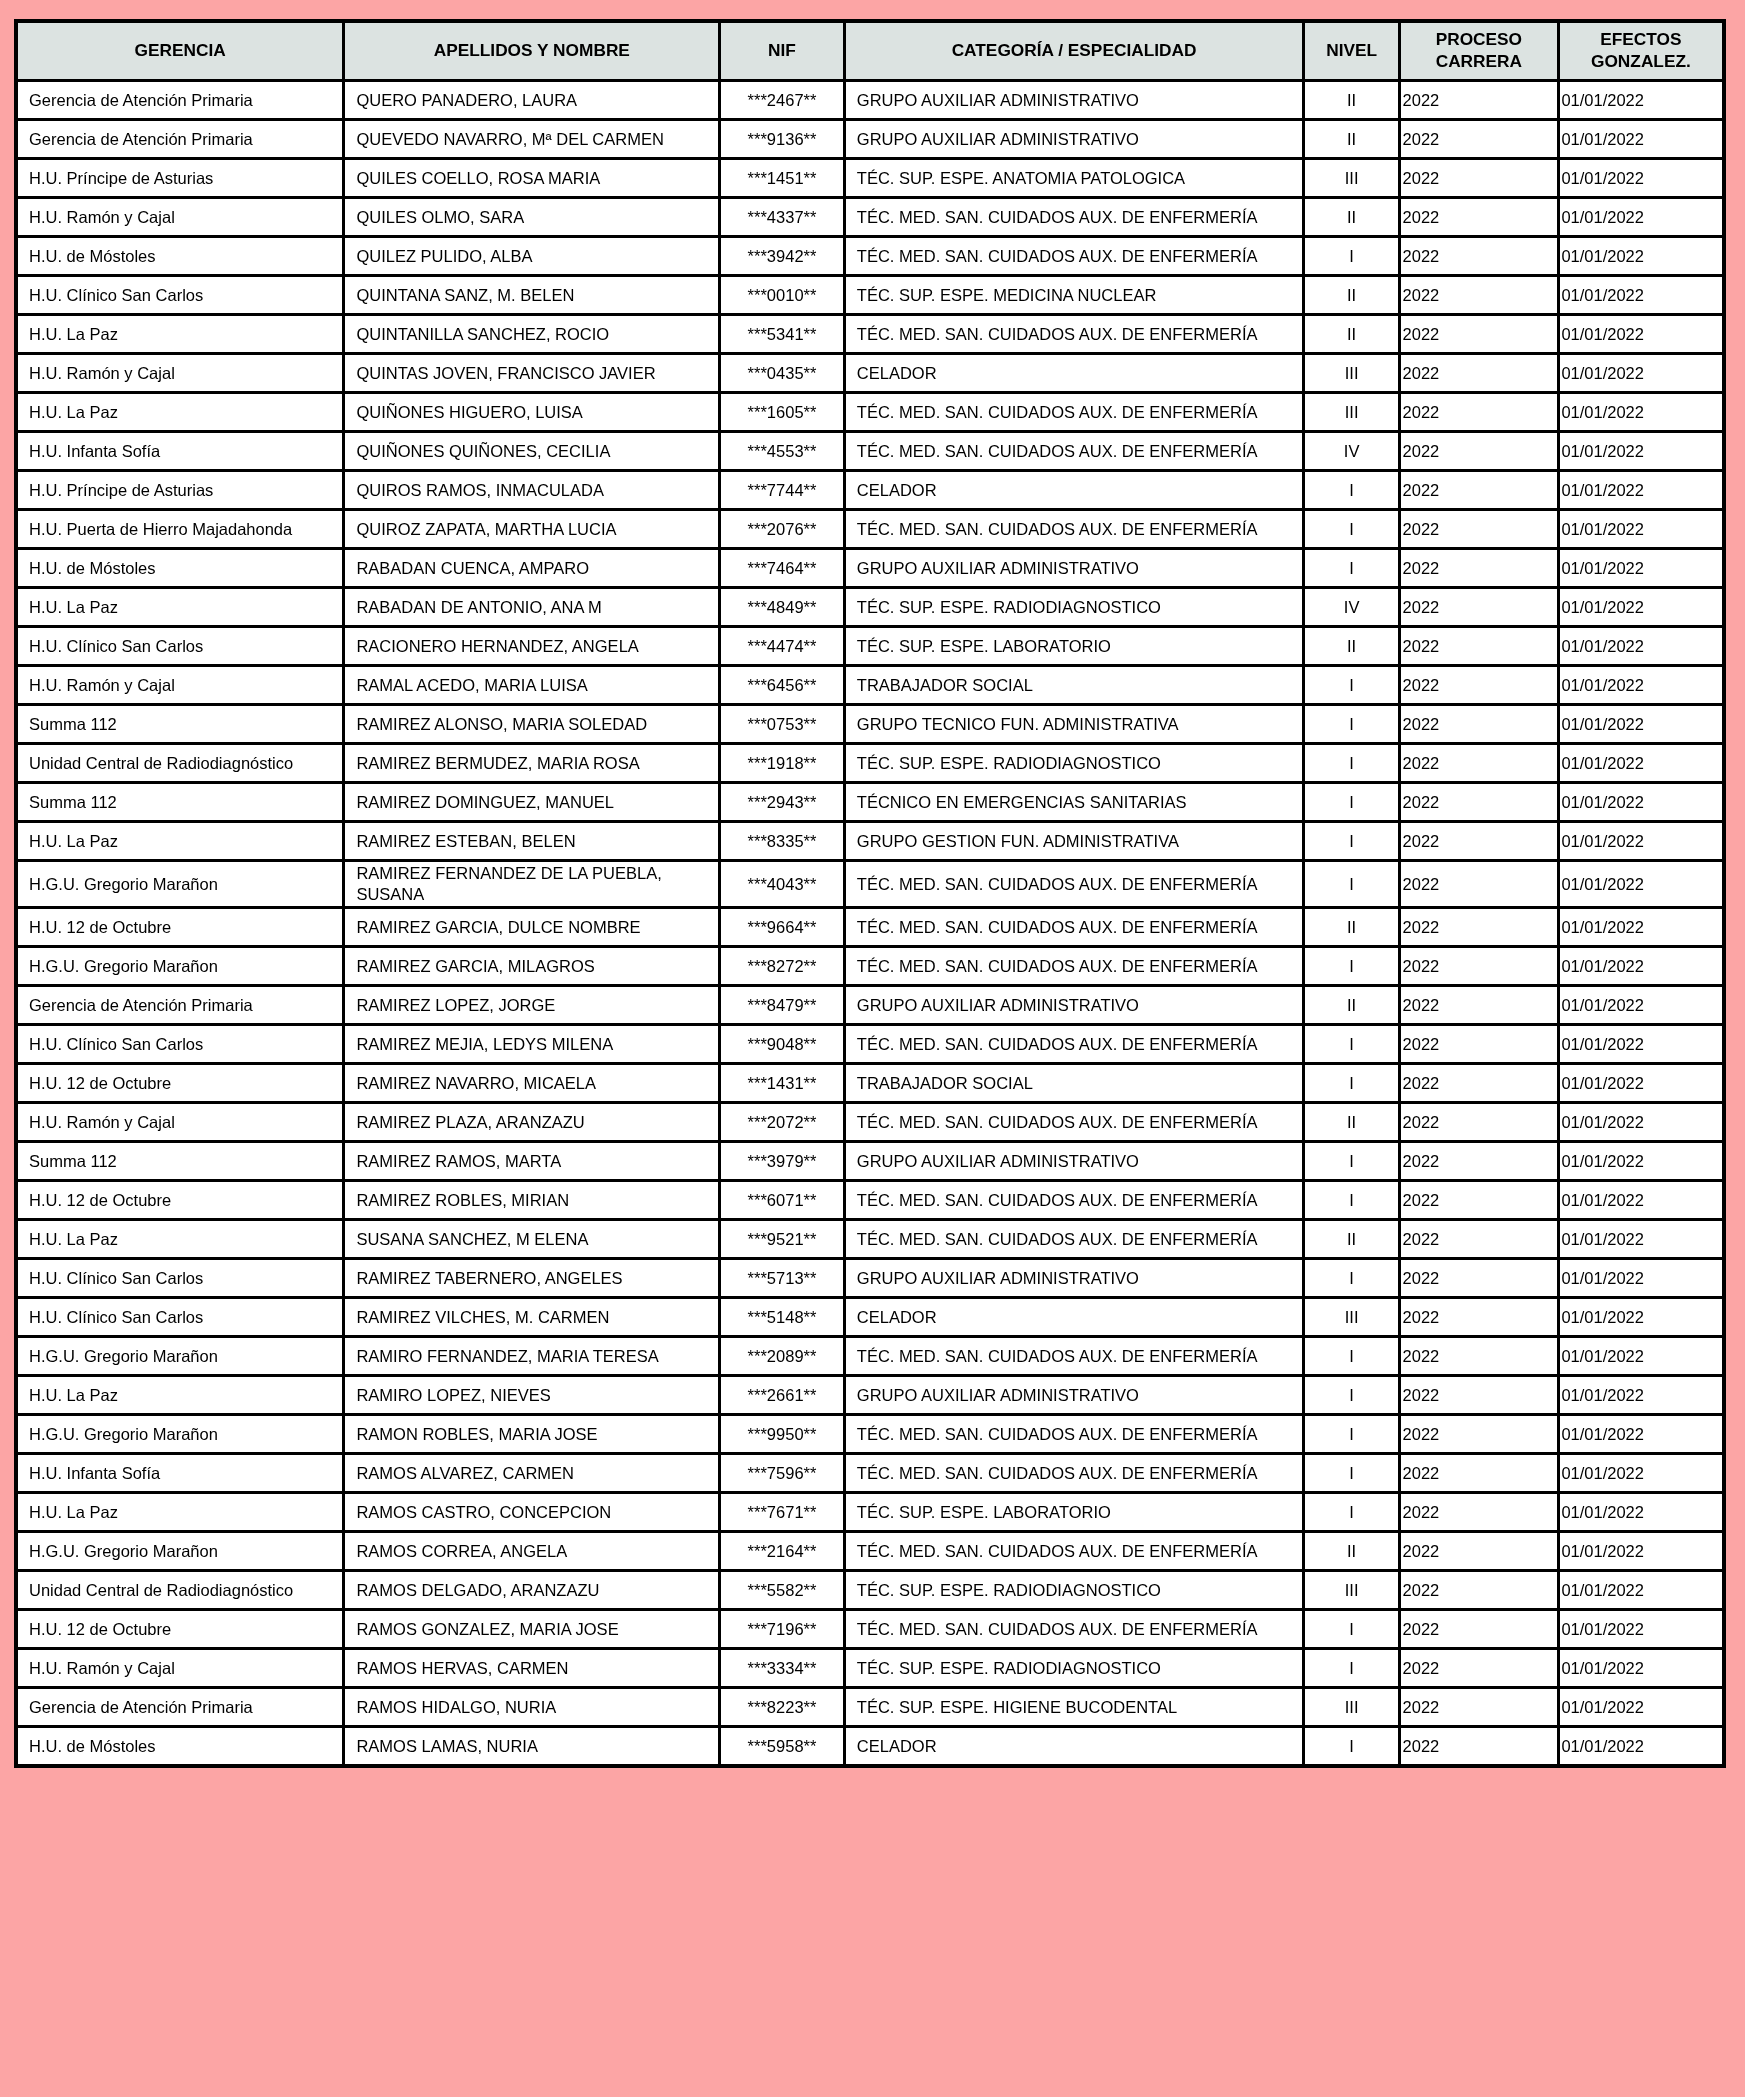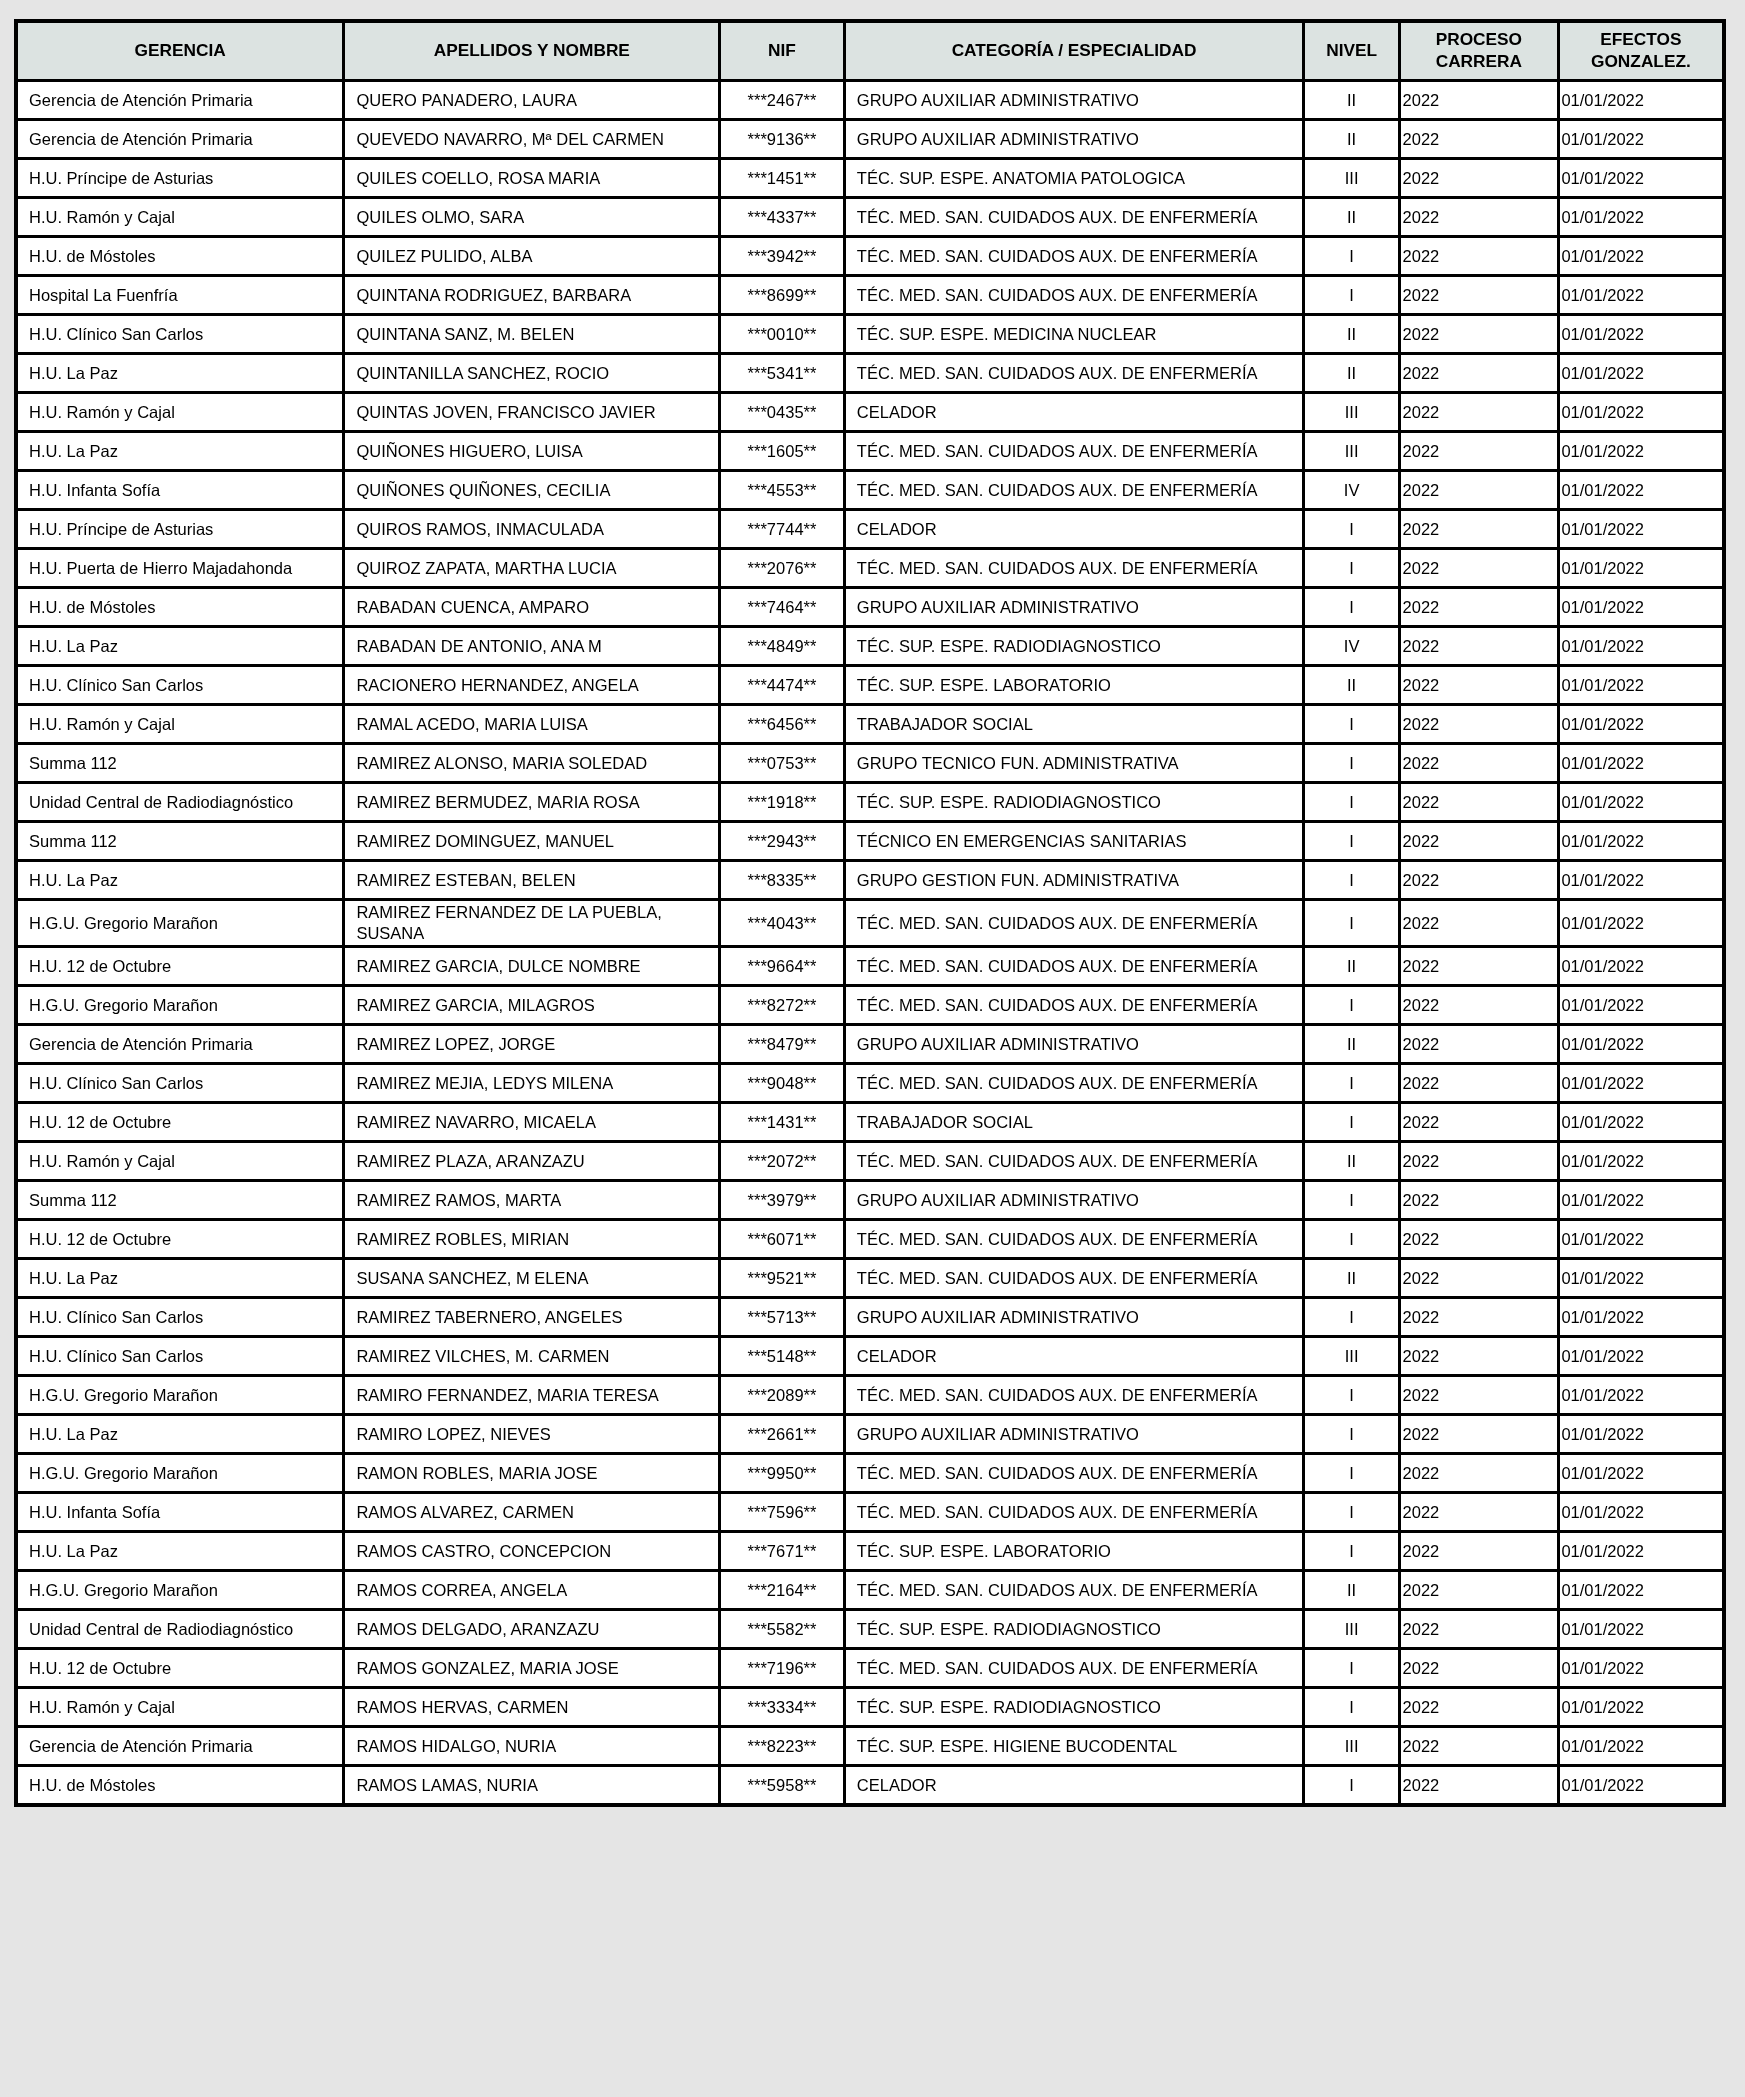--- a/index.html
+++ b/index.html
@@ -6,21 +6,21 @@
   html, body {
     width: 1745px;
     background: #ffffff;
     font-family: "Liberation Sans", sans-serif;
     color: #000000;
   }
   .page {
     position: relative;
     width: 1745px;
     height: 2097px;
-    background: #e5e5e5;
+    background: #fca5a5;
     overflow: hidden;
   }
   table.roster {
     position: absolute;
     left: 14px;
     top: 19px;
     width: 1712px;
     border-collapse: collapse;
     table-layout: fixed;
     border: 4.7px solid #000;
@@ -128,29 +128,20 @@
         <tr>
           <td class="cell-gerencia">H.U. de Móstoles</td>
           <td class="cell-nombre">QUILEZ PULIDO, ALBA</td>
           <td class="cell-nif">***3942**</td>
           <td class="cell-categoria">TÉC. MED. SAN. CUIDADOS AUX. DE ENFERMERÍA</td>
           <td class="cell-nivel">I</td>
           <td class="cell-proceso">2022</td>
           <td class="cell-efectos">01/01/2022</td>
         </tr>
         <tr>
-          <td class="cell-gerencia">Hospital La Fuenfría</td>
-          <td class="cell-nombre">QUINTANA RODRIGUEZ, BARBARA</td>
-          <td class="cell-nif">***8699**</td>
-          <td class="cell-categoria">TÉC. MED. SAN. CUIDADOS AUX. DE ENFERMERÍA</td>
-          <td class="cell-nivel">I</td>
-          <td class="cell-proceso">2022</td>
-          <td class="cell-efectos">01/01/2022</td>
-        </tr>
-        <tr>
           <td class="cell-gerencia">H.U. Clínico San Carlos</td>
           <td class="cell-nombre">QUINTANA SANZ, M. BELEN</td>
           <td class="cell-nif">***0010**</td>
           <td class="cell-categoria">TÉC. SUP. ESPE. MEDICINA NUCLEAR</td>
           <td class="cell-nivel">II</td>
           <td class="cell-proceso">2022</td>
           <td class="cell-efectos">01/01/2022</td>
         </tr>
         <tr>
           <td class="cell-gerencia">H.U. La Paz</td>

